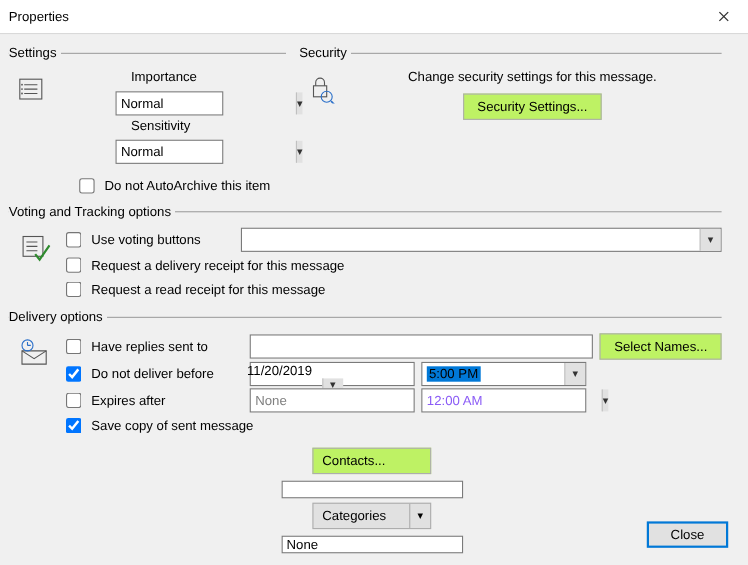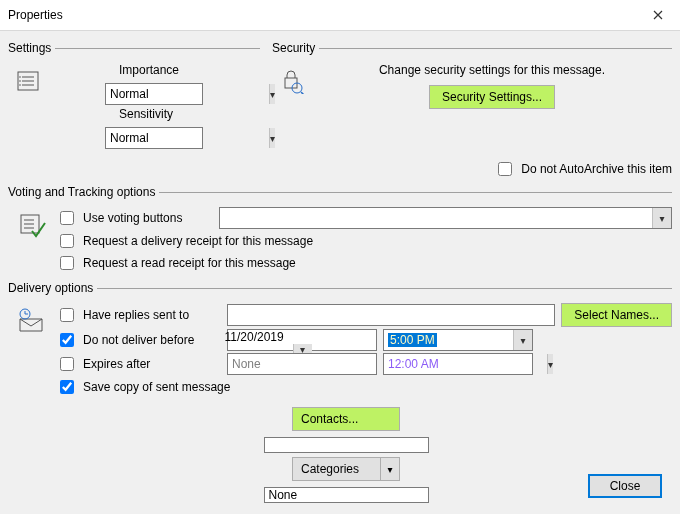--- a/index.html
+++ b/index.html
@@ -33,21 +33,21 @@
   .close-btn {
     width: 44px;
     height: 30px;
     display:flex;
     align-items:center;
     justify-content:center;
     font-size:14px;
     color:#333;
   }
   .body {
-    padding: 10px 8px 0 8px;
+    padding: 10px 24px 0 8px;
   }
   fieldset.group {
     border: none;
     border-top: 1px solid #a0a0a0;
     margin: 0 0 6px 0;
     padding: 6px 0 0 0;
     position: relative;
   }
   fieldset.group > legend {
     font-size: 12px;
@@ -124,21 +124,21 @@
     color:#333;
     border-left:1px solid #c0c0c0;
     height:100%;
     display:flex;
     align-items:center;
     justify-content:center;
     background:#e1e1e1;
   }
   .sel-highlight {
     background:#0078d7;
-    color:#fef9c3;
+    color:#000000;
     padding:0 2px;
   }
   .cat-btn {
     display:flex;
     align-items:center;
     border:1px solid #adadad;
     background:#e1e1e1;
     height:24px;
     box-sizing:border-box;
   }
@@ -155,21 +155,21 @@
   .footer {
     position:absolute;
     bottom:16px;
     right:18px;
   }
   .footer .btn {
     min-width:74px;
     border:2px solid #0078d7;
     background:#e1e1e1;
   }
-  .indent-60 { margin-left: 60px; justify-content: flex-end; }
+  .indent-60 { margin-left: 60px; }
 </style>
 </head>
 <body>
 
 <div class="window">
 
   <div class="titlebar">
     <span class="title">Properties</span>
     <div class="close-btn">
       <span>

